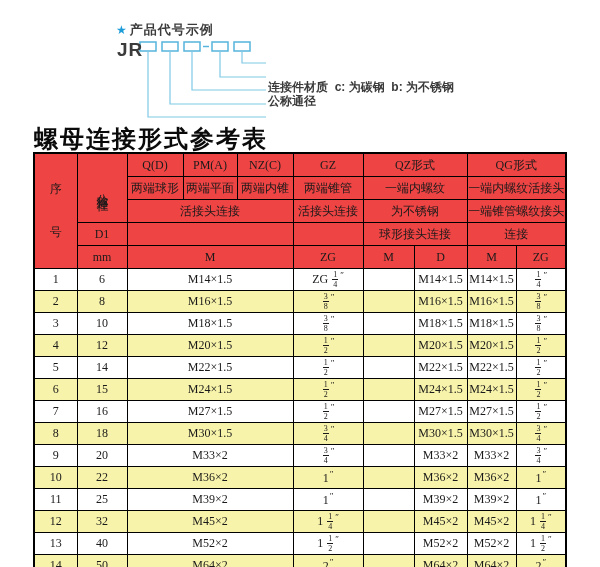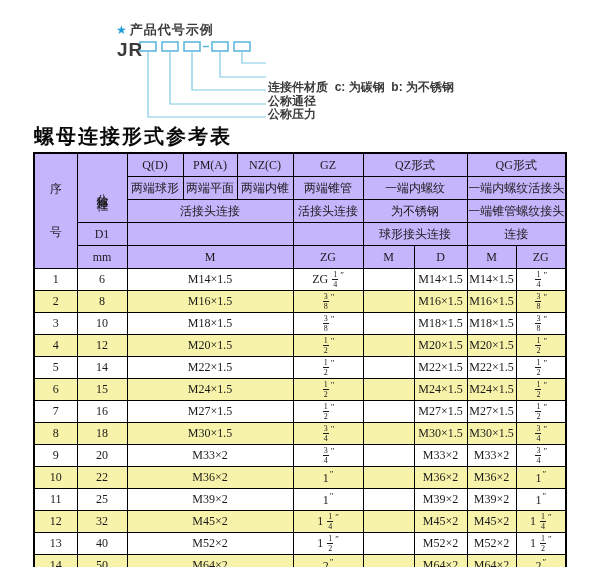--- a/index.html
+++ b/index.html
@@ -12,28 +12,28 @@
   .code-heading{position:absolute;left:116px;top:21px;font-family:"Liberation Sans","DejaVu Sans",sans-serif;
     font-weight:bold;font-size:13px;color:#3b3b3b;letter-spacing:1px;}
   .code-heading .star{color:#1e9cd8;font-size:12px;margin-right:2px;}
   .code-prefix{position:absolute;left:117px;top:39px;font-family:"Liberation Sans","DejaVu Sans",sans-serif;
     font-weight:bold;font-size:19px;color:#3b3b3b;letter-spacing:1px;}
   .code-svg{position:absolute;left:0;top:0;}
   .code-labels{position:absolute;left:268px;top:56px;margin-top:25px;}
   .code-labels div{height:13.5px;line-height:13.5px;font-family:"Liberation Sans","DejaVu Sans",sans-serif;
     font-weight:bold;font-size:12px;color:#3b3b3b;white-space:pre;}
   
-  .table-title{position:absolute;left:34px;top:123px;font-size:20px;font-weight:bold;
+  .table-title{position:absolute;left:34px;top:123px;font-size:24px;font-weight:bold;
     font-family:"DejaVu Serif","Liberation Serif",serif;color:#0a0a0a;letter-spacing:2px;}
   
   table.ref{position:absolute;left:33px;top:152px;border-collapse:collapse;table-layout:fixed;
     border:2px solid #000;}
   table.ref td{border:1px solid #000;text-align:center;vertical-align:middle;padding:0;
     font-size:12px;overflow:hidden;}
-  tr.hrow td{background:#c4b5fd;height:22px;}
+  tr.hrow td{background:#ef4444;height:22px;}
   tr.drow td{height:21px;}
   tr.row-a td{background:#ffffff;}
   tr.row-b td{background:#f8f3aa;}
   .vtext{writing-mode:vertical-rl;text-orientation:upright;letter-spacing:2px;margin:0 auto;}
   .seq-head{display:flex;flex-direction:column;align-items:center;justify-content:center;gap:26px;}
   .frac{display:inline-block;text-align:center;font-size:8px;line-height:1.15;
     vertical-align:-4px;margin:0 1px;}
   .frac .num{display:block;border-bottom:1px solid #1a1a1a;padding:0 1px;}
   .frac .den{display:block;}
   .inch{font-size:9px;vertical-align:5px;margin-left:1px;}
@@ -58,21 +58,20 @@
     <polyline points="148,51 148,117 266,117" fill="none" stroke="#7fc9e6" stroke-width="1.2"></polyline>
   </svg>
 
   <div class="code-heading"><span class="star">★</span><span>产品代号示例</span></div>
 
   <div class="code-prefix">JR</div>
 
   <div class="code-labels">
     <div>连接件材质  c: 为碳钢  b: 为不锈钢</div>
     <div>公称通径</div>
-    <div>公称压力</div>
   </div>
 </div>
 
 <div class="table-title">螺母连接形式参考表</div>
 
 <table class="ref">
   <colgroup>
     <col style="width:43px">
       <col style="width:50px">
       <col style="width:56px">

